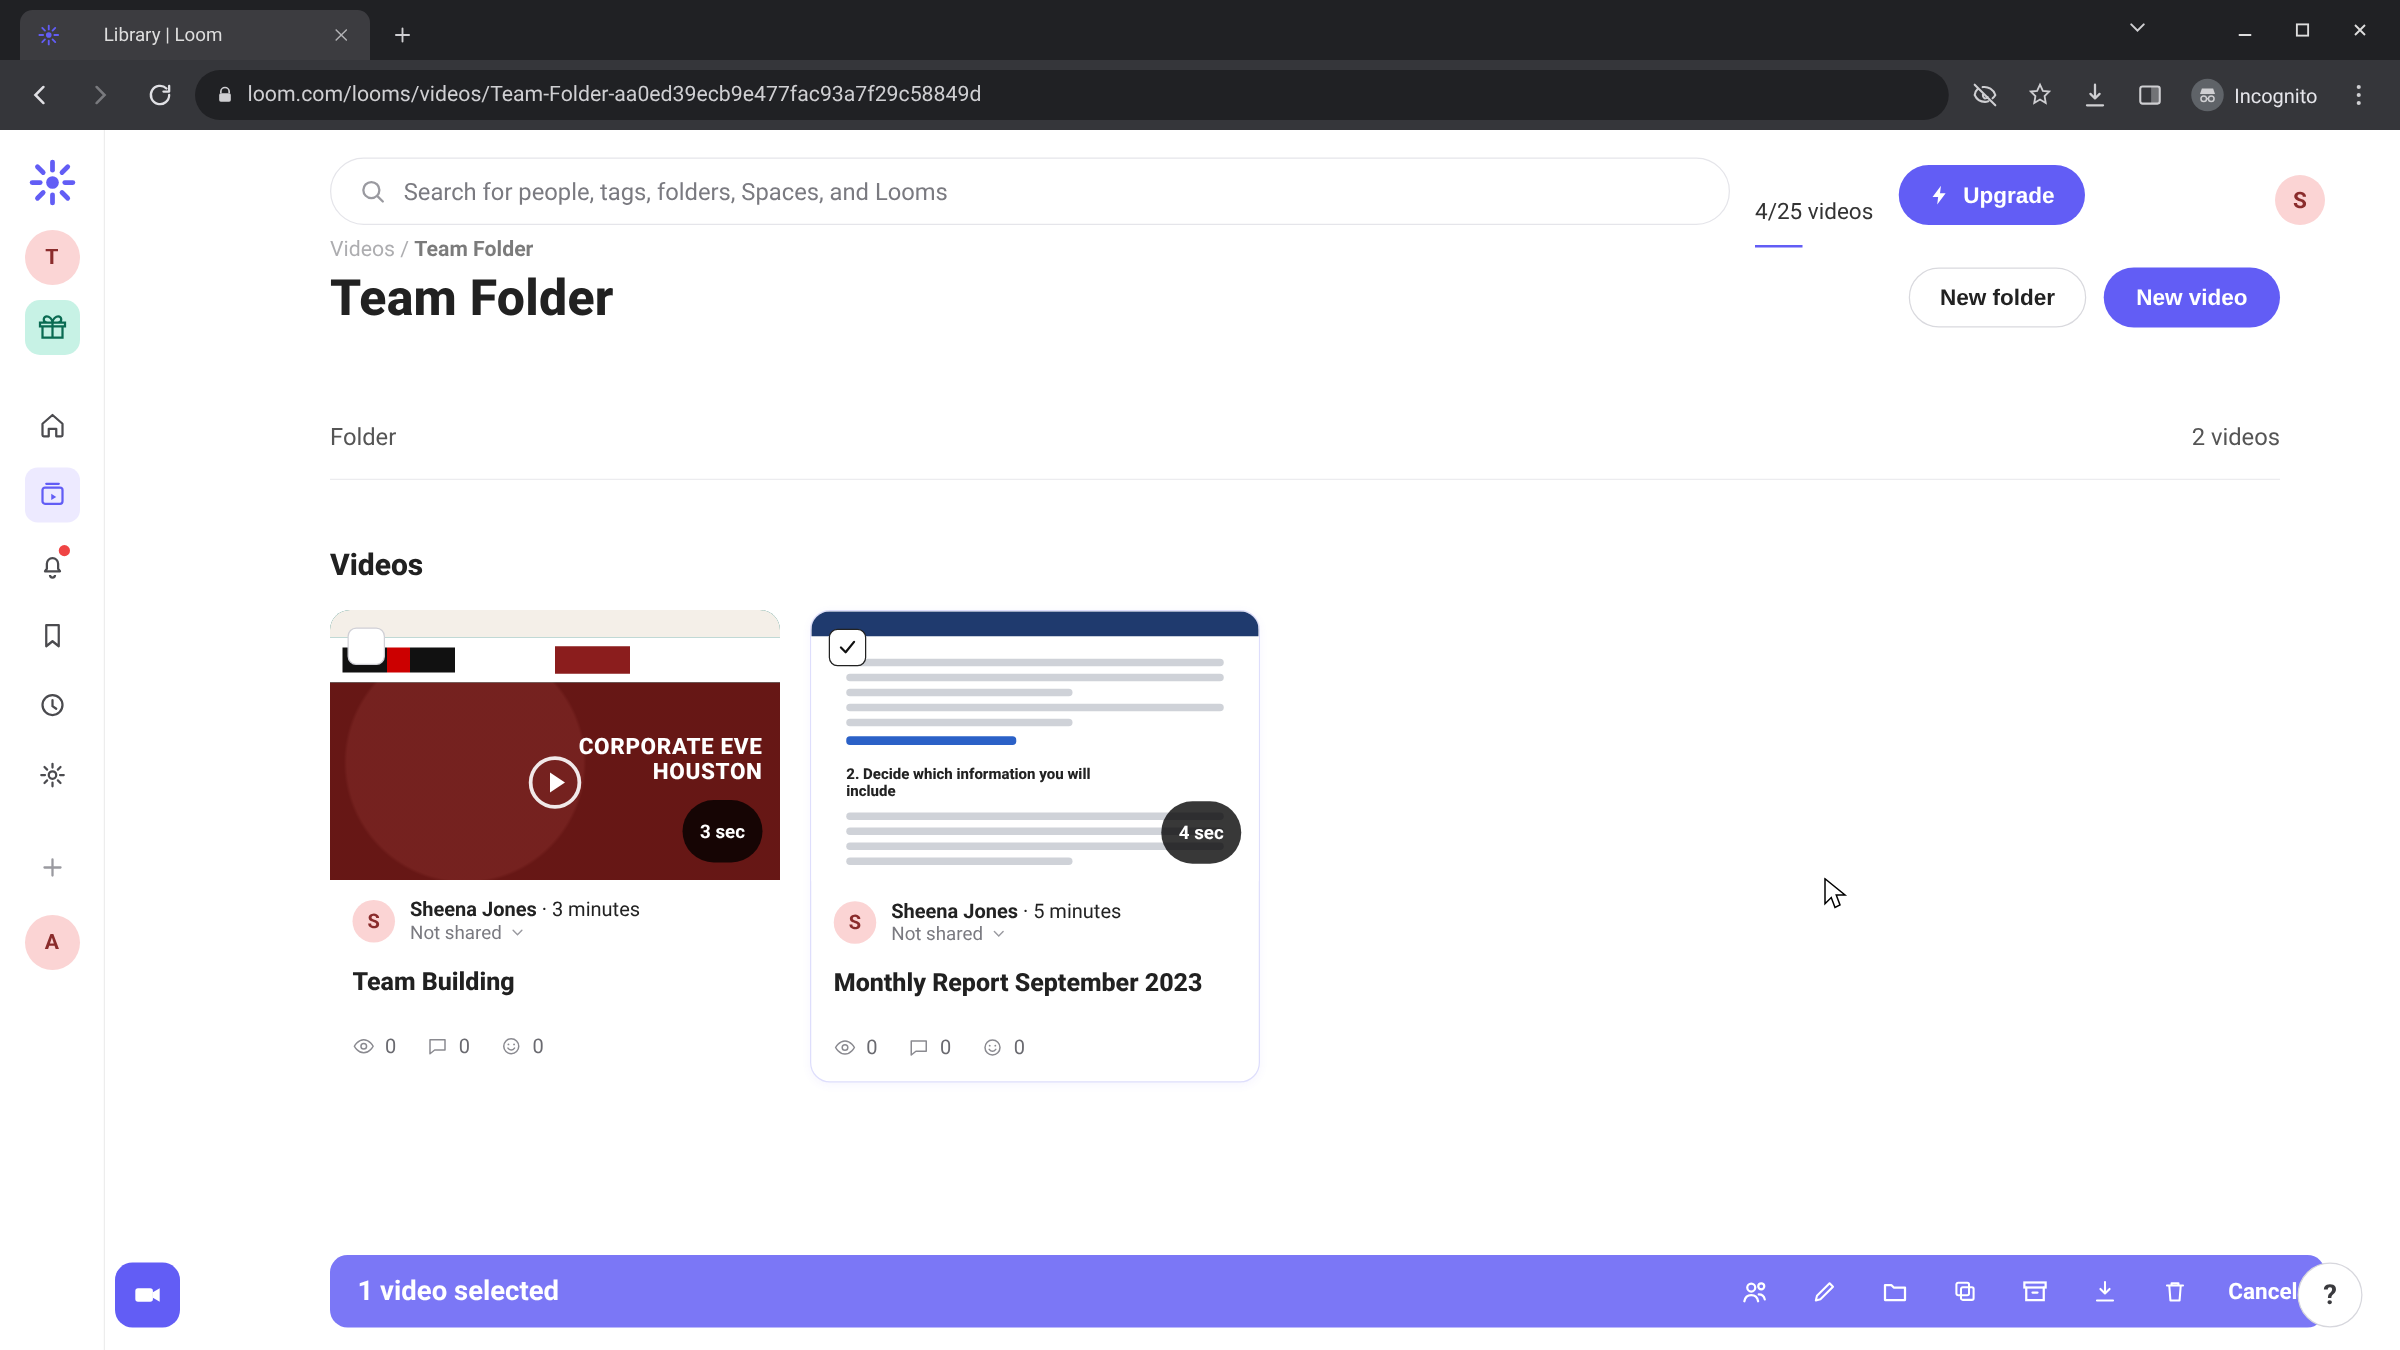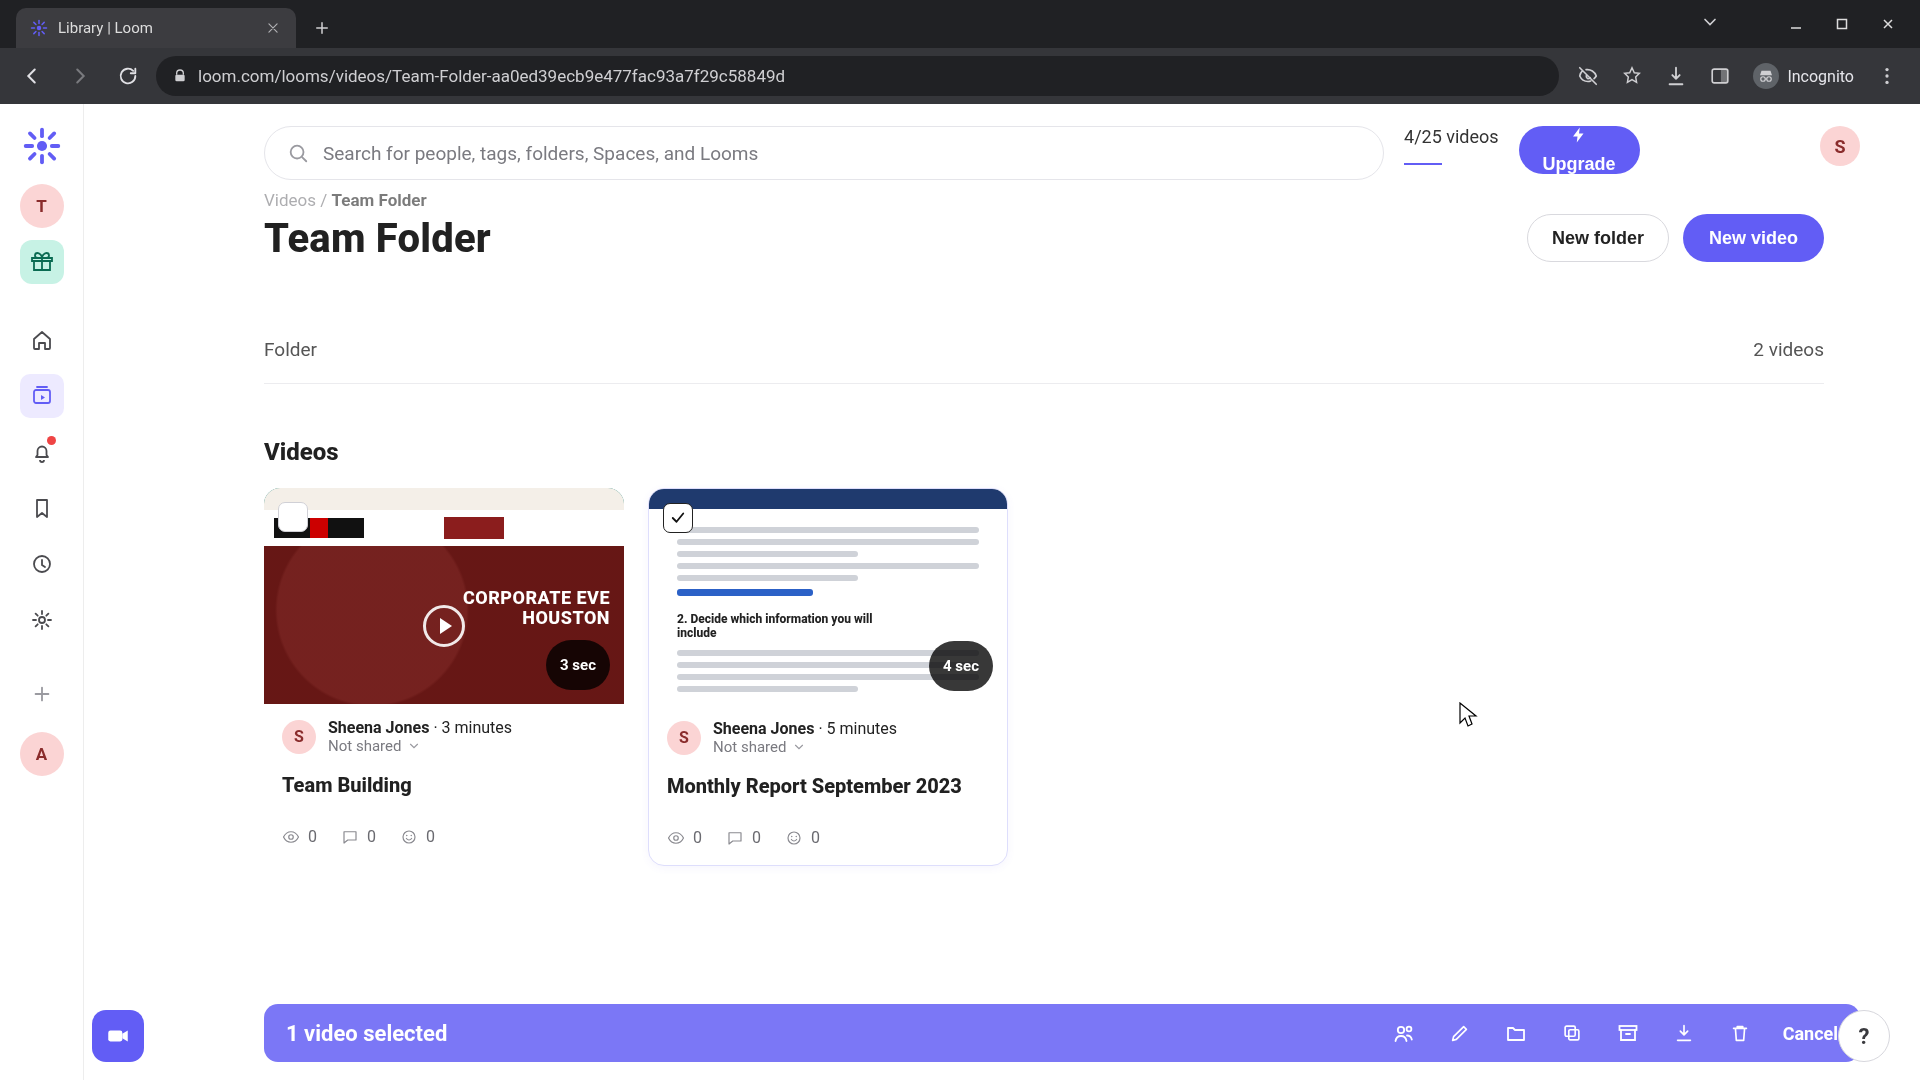--- a/index.html
+++ b/index.html
@@ -19,21 +19,21 @@
   *{box-sizing:border-box;}
   html,body{margin:0;padding:0;height:100%;width:100%;font-family:-apple-system,BlinkMacSystemFont,"Segoe UI",Roboto,Helvetica,Arial,sans-serif;color:var(--text);}
   body{width:1920px;height:1080px;overflow:hidden;background:#fff;transform-origin:top left;}
 
   
   .chrome{position:relative;width:100%;}
   .tabstrip{height:48px;background:#202124;display:flex;align-items:flex-end;padding:0 16px;position:relative;}
   .tab{display:flex;align-items:center;gap:10px;background:var(--chrome);color:#ddd;height:40px;border-radius:10px 10px 0 0;padding:0 14px;min-width:280px;max-width:320px;font-size:15px;}
   .tab .fav{width:18px;height:18px;border-radius:50%;display:flex;align-items:center;justify-content:center;}
   .tab .fav svg{width:18px;height:18px;}
-  .tab .title{flex:1;white-space:nowrap;overflow:hidden;text-overflow:ellipsis;}
+  .tab .title{flex:1;white-space:nowrap;overflow:hidden;text-overflow:ellipsis;margin-left:25px;}
   .tab .x{width:18px;height:18px;display:flex;align-items:center;justify-content:center;opacity:.8;}
   .newtab{margin-left:12px;width:28px;height:28px;display:flex;align-items:center;justify-content:center;color:#bbb;margin-bottom:6px;}
   .winctrl{position:absolute;right:10px;top:0;height:48px;display:flex;align-items:center;gap:2px;}
   .winctrl div{width:44px;height:32px;display:flex;align-items:center;justify-content:center;color:#ddd;}
   .tab-dd{position:absolute;right:200px;top:12px;color:#bbb;}
 
   .addrbar{height:56px;background:#35363a;display:flex;align-items:center;padding:0 12px;gap:8px;}
   .addrbar .navbtn{width:40px;height:40px;display:flex;align-items:center;justify-content:center;color:#cfcfd2;border-radius:50%;}
   .addrbar .navbtn.disabled{opacity:.4;}
   .omnibox{flex:1;background:#202124;border-radius:22px;height:40px;display:flex;align-items:center;padding:0 16px;gap:10px;color:#cfcfd2;font-size:17px;}
@@ -51,26 +51,26 @@
   .sb-chip{width:44px;height:44px;border-radius:50%;display:flex;align-items:center;justify-content:center;font-weight:700;font-size:17px;}
   .chip-t{background:var(--pink);color:#8a2c2c;}
   .chip-gift{background:var(--mint);color:#0a6b52;border-radius:12px;width:44px;height:44px;}
   .sb-icon{width:44px;height:44px;border-radius:10px;display:flex;align-items:center;justify-content:center;color:#4b4b4f;}
   .sb-icon.active{background:#edeaff;color:var(--purple);}
   .sb-icon .dot{position:absolute;width:9px;height:9px;background:#ef4444;border-radius:50%;transform:translate(10px,-12px);}
   .sb-bottom{margin-top:18px;display:flex;flex-direction:column;align-items:center;gap:16px;width:100%;}
   .chip-a{background:#fbd4d4;color:#8a2c2c;}
 
   .main{flex:1;position:relative;overflow:hidden;}
-  .topbar{display:flex;align-items:flex-start;gap:20px;padding:22px 40px 0 180px;}
+  .topbar{display:flex;align-items:flex-end;gap:20px;padding:22px 40px 0 180px;}
   .searchwrap{flex:1;max-width:1120px;}
   .search{display:flex;align-items:center;gap:14px;border:1px solid #e5e5ea;border-radius:999px;height:54px;padding:0 22px;color:#7a7a80;font-size:19px;}
   .usage{font-size:18px;color:#333;}
   .usage .under{border-bottom:2px solid var(--purple);padding-bottom:16px;}
-  .upgrade{display:flex;align-items:center;gap:10px;background:var(--purple);color:#fff;border:none;border-radius:999px;height:48px;padding:0 24px;font-size:18px;font-weight:700;flex-direction:column;}
+  .upgrade{display:flex;align-items:center;gap:10px;background:var(--purple);color:#fff;border:none;border-radius:999px;height:48px;padding:0 24px;font-size:18px;font-weight:700;}
   .avatar-s{width:40px;height:40px;border-radius:50%;background:#fbd4d4;color:#8a2c2c;display:flex;align-items:center;justify-content:center;font-weight:700;font-size:18px;margin-left:auto;margin-right:20px;}
 
   .content{padding:0 40px 0 180px;max-width:1780px;}
   .crumbs{margin-top:10px;color:#6b6b70;font-size:17px;}
   .crumbs strong{color:#111;font-weight:700;}
   .page-title-row{display:flex;align-items:center;justify-content:space-between;margin-top:4px;}
   .page-title{font-size:40px;font-weight:800;letter-spacing:.2px;}
   .title-actions{display:flex;gap:14px;}
   .btn-outline{background:#fff;border:1px solid #d9d9de;color:#222;border-radius:999px;height:48px;padding:0 24px;font-size:18px;font-weight:700;}
   .btn-primary{background:var(--purple);border:none;color:#fff;border-radius:999px;height:48px;padding:0 26px;font-size:18px;font-weight:700;}

